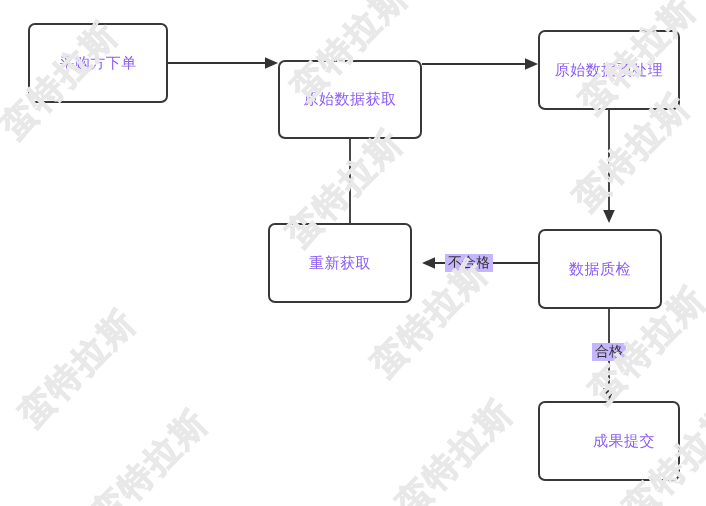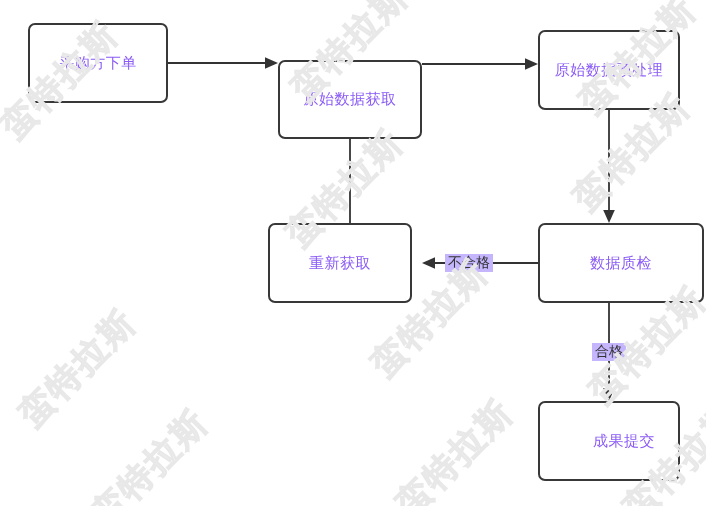--- a/index.html
+++ b/index.html
@@ -94,21 +94,21 @@
   </svg>
 
   <div class="node" style="left:28px; top:23px; width:140px; height:80px;">采购方下单</div>
 
   <div class="node" style="left:278px; top:24px; width:144px; height:79px;margin-top:36px;">原始数据获取</div>
 
   <div class="node" style="left:538px; top:30px; width:142px; height:80px;">原始数据预处理</div>
 
   <div class="node" style="left:268px; top:223px; width:144px; height:80px;">重新获取</div>
 
-  <div class="node" style="left:538px; top:223px; width:166px; height:80px;">数据质检</div>
+  <div class="node" style="left:538px; top:229px; width:124px; height:80px;">数据质检</div>
 
   <div class="node" style="left:538px; top:401px; width:142px; height:80px;padding-left:30px;">成果提交</div>
 
   <div class="edge-label" style="left:469px; top:263px;">不合格</div>
 
   <div class="edge-label" style="left:609px; top:352px;text-align:right;">合格</div>
 
   <div class="wm-layer">
     <span class="wm" style="left:60px;  top:80px;">蛮特拉斯</span>
     <span class="wm" style="left:350px; top:42px;">蛮特拉斯</span>

